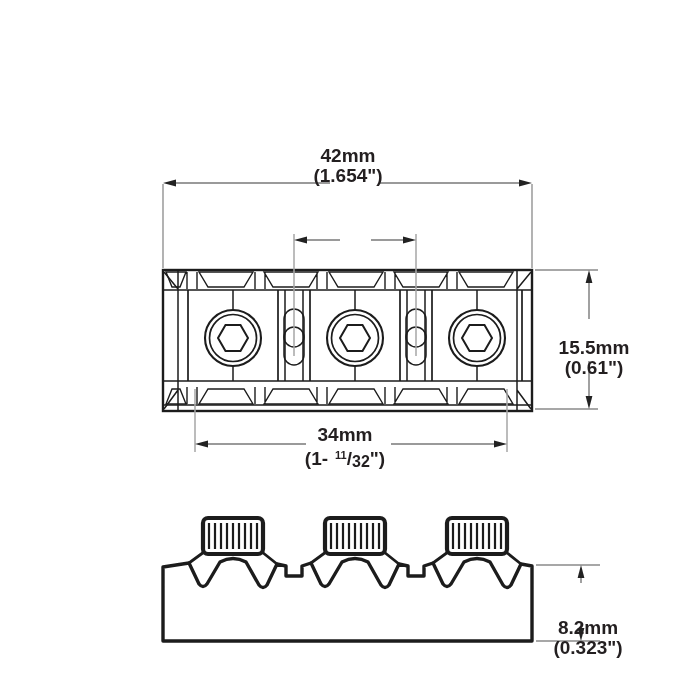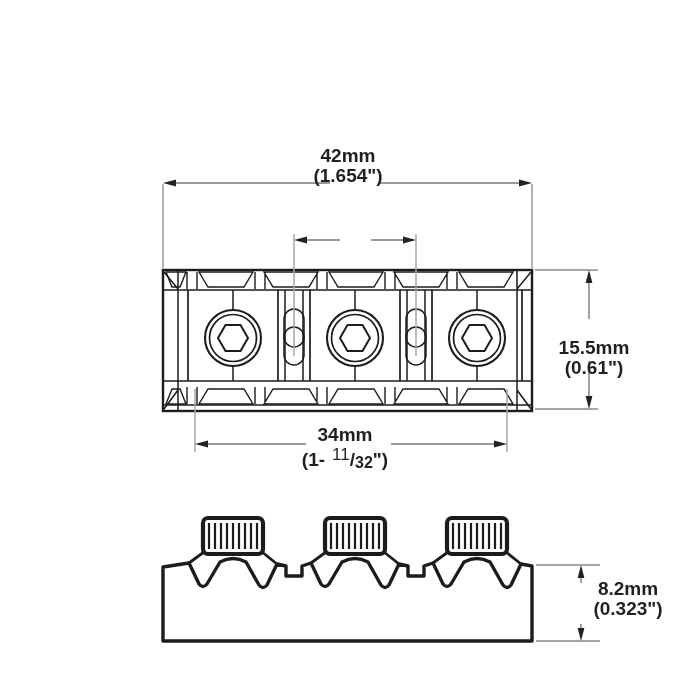--- a/index.html
+++ b/index.html
@@ -3,21 +3,21 @@
 <meta charset="utf-8">
 <style>
   html,body{margin:0;padding:0;background:#ffffff;}
   #stage{position:relative;width:700px;height:700px;background:#ffffff;overflow:hidden;
          font-family:"Liberation Sans", sans-serif;}
   #drawing{position:absolute;left:0;top:0;}
   .title{position:absolute;left:41px;top:38px;color:#262122;font-size:37px;line-height:49px;
          font-weight:400;letter-spacing:0;white-space:nowrap;}
   .dim{position:absolute;transform:translateX(-50%);text-align:center;color:#231f20;
        font-size:19px;line-height:20px;font-weight:700;white-space:nowrap;}
-  .dim .sup{font-size:17px;vertical-align:6px;font-weight:400;margin-left:7px;}
+  .dim .sup{font-size:11px;vertical-align:6px;font-weight:700;margin-left:7px;}
   .dim .sub{font-size:16px;vertical-align:-2px;font-weight:700;}
 </style>
 </head>
 <body>
 
 <div id="stage">
 
   <svg id="drawing" width="700" height="700" viewBox="0 0 700 700">
 
     <g stroke="#1c1c1c" fill="none">
@@ -154,18 +154,18 @@
   <div class="dim" style="left:594px;top:320px;margin-top:18px;">
     <div>15.5mm</div>
     <div>(0.61")</div>
   </div>
 
   <div class="dim" style="left:345px;top:425px;">
     <div>34mm</div>
     <div><span>(1-</span><span class="sup">11</span><span>/</span><span class="sub">32</span><span>")</span></div>
   </div>
 
-  <div class="dim" style="left:588px;top:579px;margin-left:40px;">
+  <div class="dim" style="left:588px;top:618px;">
     <div>8.2mm</div>
     <div>(0.323")</div>
   </div>
 
 </div>
 
 </body></html>

